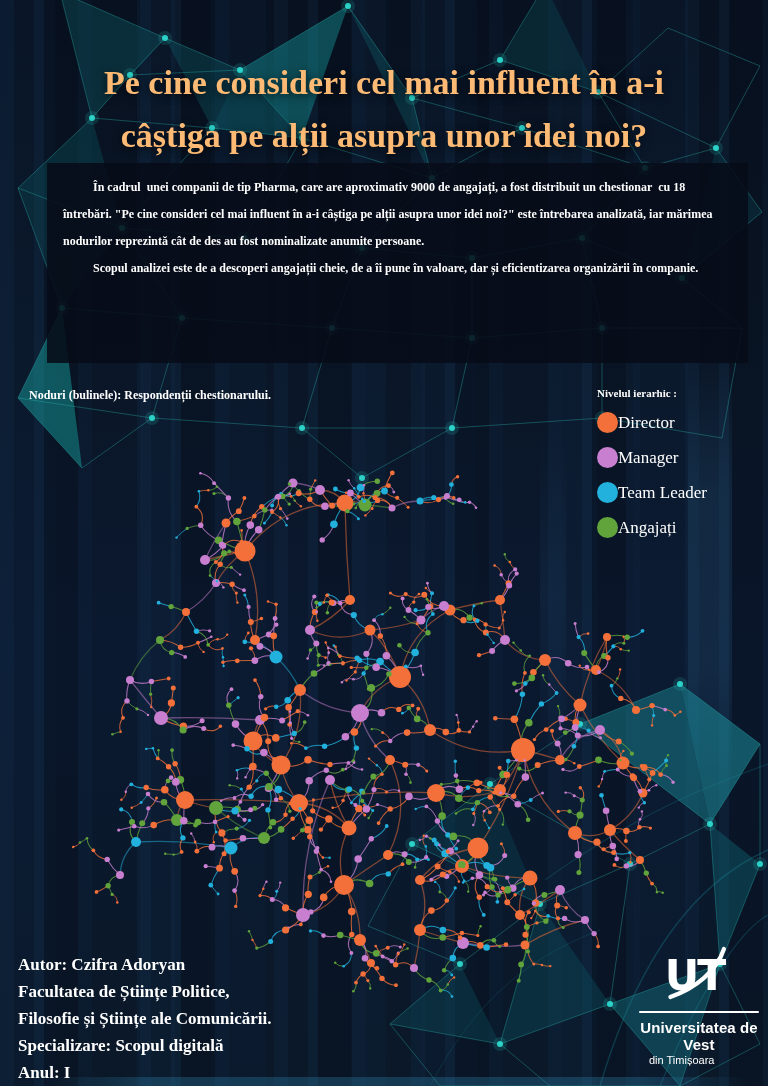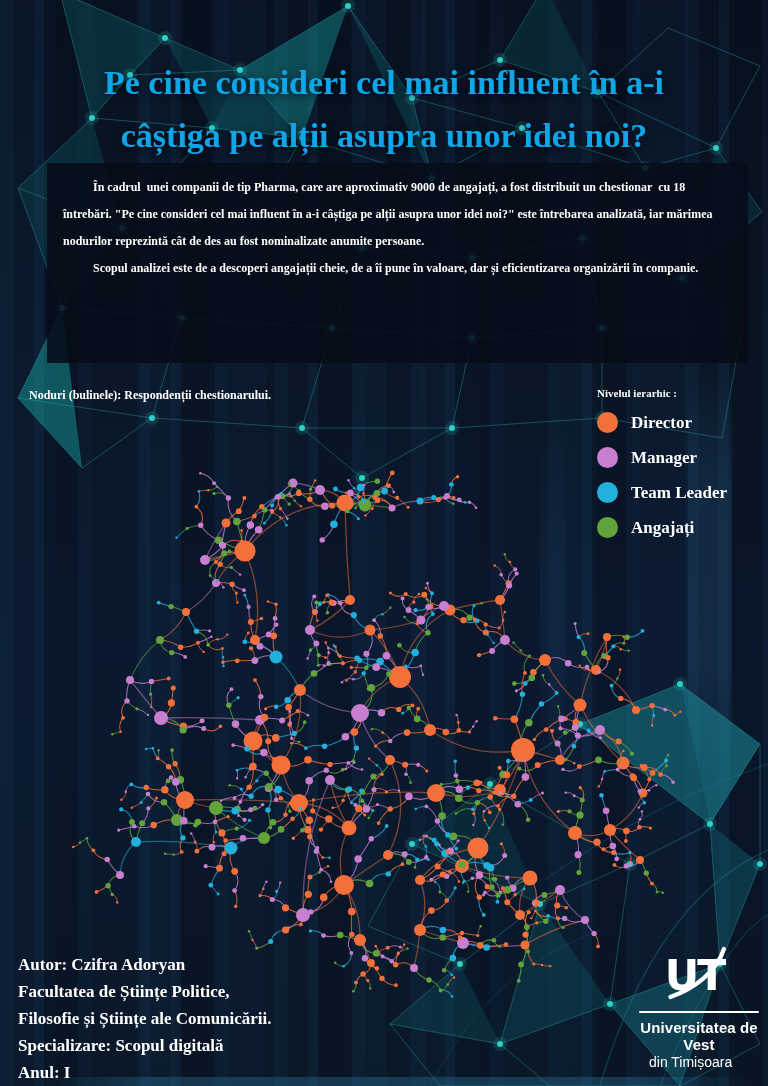--- a/index.html
+++ b/index.html
@@ -19,41 +19,41 @@
   .band2{left:540px;top:430px;width:26px;height:330px;
     background:linear-gradient(180deg,rgba(40,90,130,0),rgba(40,90,130,.14),rgba(40,90,130,0));}
   .bottom-glow{position:absolute;left:40px;right:20px;bottom:0;height:9px;z-index:1;
     background:linear-gradient(90deg,rgba(42,120,160,0),rgba(42,120,160,.35) 15%,rgba(42,120,160,.35) 85%,rgba(42,120,160,0));}
   svg.layer{position:absolute;z-index:1;}
   #mesh-top{top:0;left:0;}
   #mesh-br{right:0;bottom:0;}
   #arcs{top:0;left:0;}
   #network{top:0;left:0;z-index:3;}
   .title{position:absolute;top:33px;left:0;width:100%;z-index:6;text-align:center;
-    font-weight:700;font-size:34px;line-height:53px;color:#0ea5e9;
+    font-weight:700;font-size:34px;line-height:53px;color:#fdba74;
     text-shadow:0 2px 8px rgba(0,0,0,.65);}
   .intro-panel{position:absolute;left:47px;top:163px;width:701px;min-height:200px;z-index:5;
     background:rgba(7,11,24,.87);box-sizing:border-box;padding:11px 24px 8px 16px;}
   .intro-panel p{margin:0;font-weight:700;font-size:12px;line-height:27px;
     text-indent:30px;white-space:pre-wrap;}
   .note{position:absolute;z-index:6;font-weight:700;font-size:12px;line-height:22px;text-align:center;}
   .note-nodes{left:16px;top:384px;width:268px;}
   .note-edges{left:12px;top:440px;width:276px;}
   .legend{position:absolute;left:597px;top:387px;z-index:6;}
   .legend-title{font-weight:700;font-size:11px;margin-bottom:13px;}
-  .legend-row{display:flex;align-items:center;gap:13px;margin-bottom:14px;
-    font-weight:700;font-size:17px;}
+  .legend-row{display:flex;align-items:center;margin-bottom:14px;
+    font-weight:400;font-size:17px;}
   .dot{width:21px;height:21px;border-radius:50%;flex:0 0 auto;}
   .footer{position:absolute;left:18px;top:951px;z-index:6;font-weight:700;
     font-size:17px;line-height:27px;}
   .logo{position:absolute;left:637px;top:946px;width:124px;z-index:6;text-align:center;
     font-family:"Liberation Sans",sans-serif;color:#fff;}
   .logo-rule{height:2px;background:#fff;border-radius:1px;margin:7px 2px 6px 2px;}
   .logo-l1{font-size:15px;font-weight:700;letter-spacing:.1px;}
-  .logo-l2{font-size:14px;text-align:left;padding-left:12px;margin-top:1px;}
+  .logo-l2{font-size:11px;text-align:left;padding-left:12px;margin-top:1px;}
 </style>
 </head>
 <body>
 
 <div class="poster">
   <div class="bg-streaks"></div>
   <div class="band band1"></div>
   <div class="band band2"></div>
   <svg id="mesh-top" class="layer" width="768" height="500">
       <polygon points="60,-8 165,38 92,118" fill="#0c4550" opacity="0.55"></polygon>

